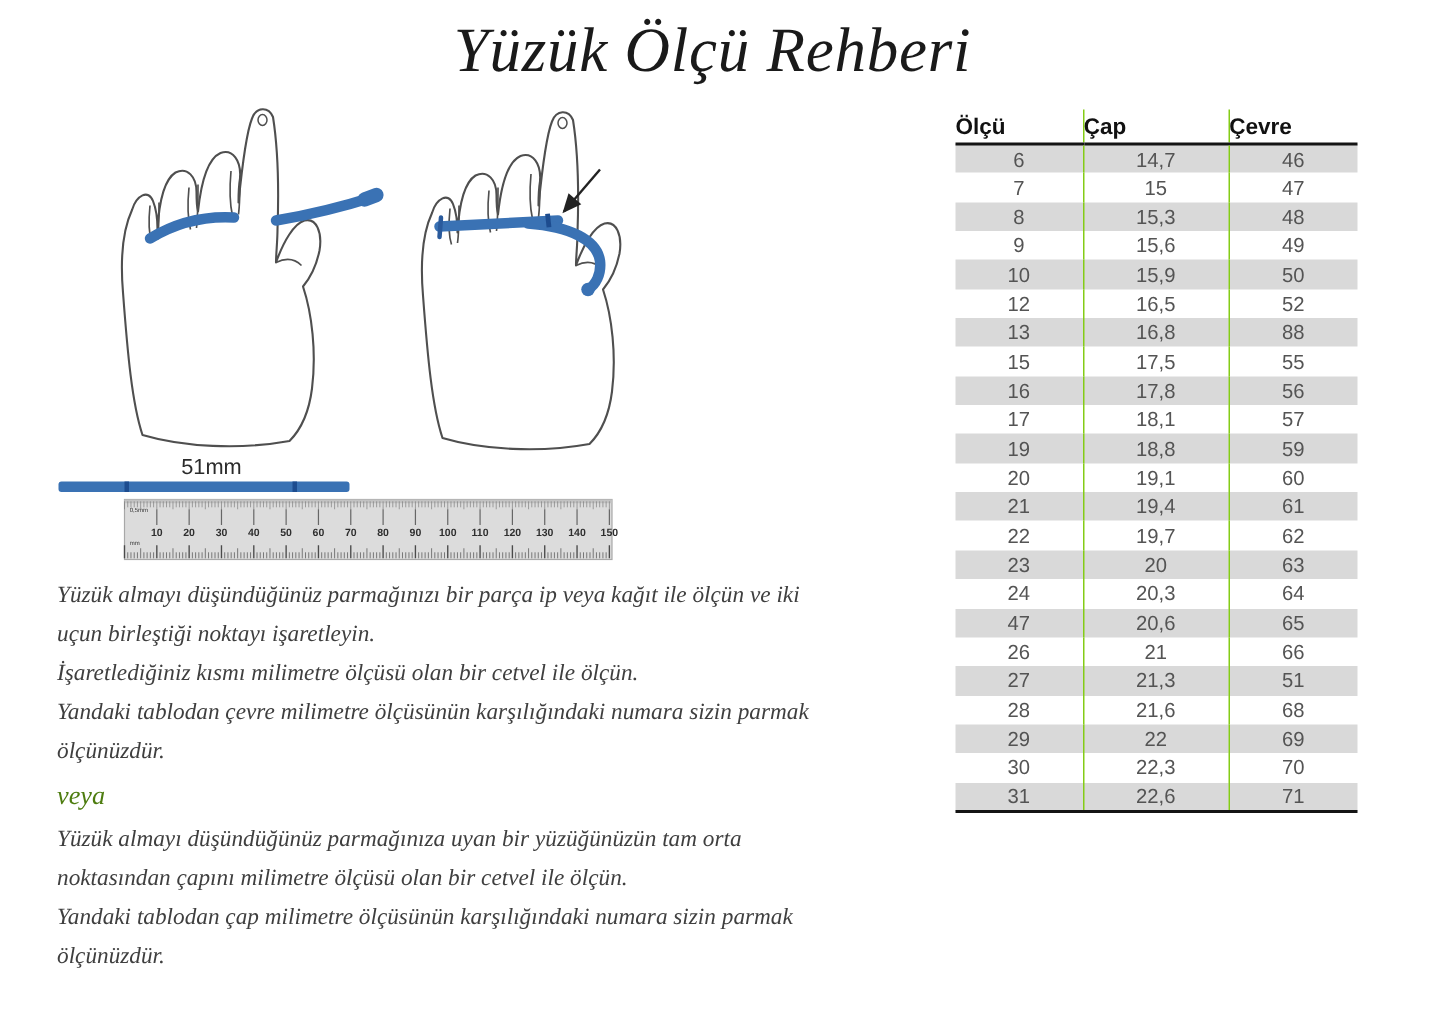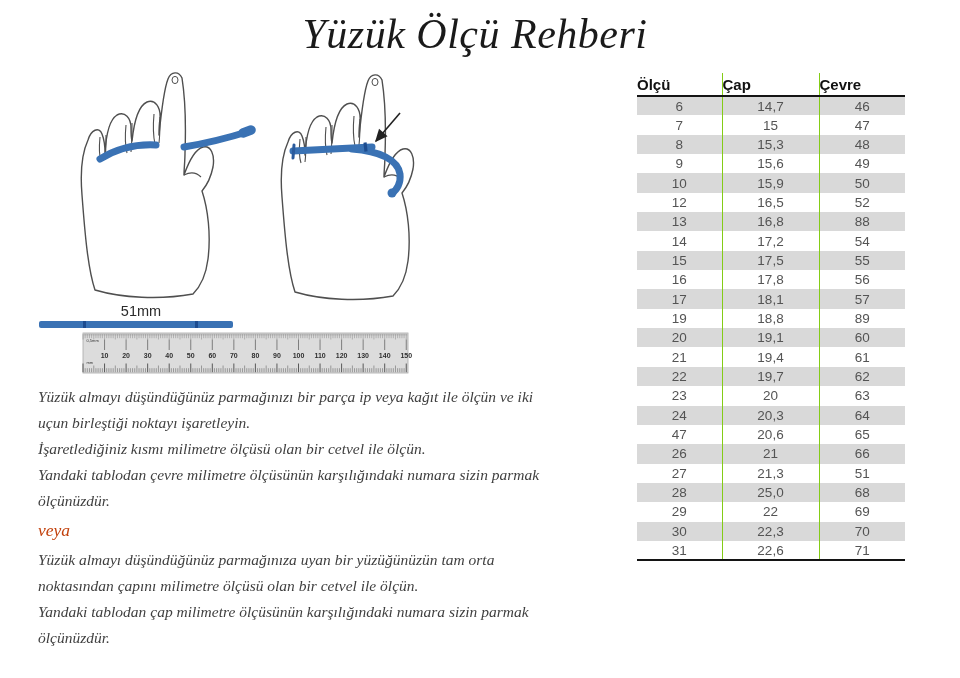--- a/index.html
+++ b/index.html
@@ -63,21 +63,21 @@
     color: #3f3f3f;
     font-size: 15.5px;
     line-height: 26px;
   }
   .instructions p { white-space: pre-line; font-style: italic; }
   .separator-veya {
     font-style: italic;
     font-size: 17.5px;
     margin-top: 3px;
     margin-bottom: 4px;
-    color: #c2410c;
+    color: #4d7c0f;
   }
 
   
   .size-table-wrap {
     position: absolute;
     left: 637px;
     top: 73px;
     width: 268px;
   }
   table.size-table {
@@ -263,43 +263,38 @@
             <td>12</td>
             <td>16,5</td>
             <td>52</td>
           </tr>
           <tr>
             <td>13</td>
             <td>16,8</td>
             <td>88</td>
           </tr>
           <tr>
-            <td>14</td>
-            <td>17,2</td>
-            <td>54</td>
-          </tr>
-          <tr>
             <td>15</td>
             <td>17,5</td>
             <td>55</td>
           </tr>
           <tr>
             <td>16</td>
             <td>17,8</td>
             <td>56</td>
           </tr>
           <tr>
             <td>17</td>
             <td>18,1</td>
             <td>57</td>
           </tr>
           <tr>
             <td>19</td>
             <td>18,8</td>
-            <td>89</td>
+            <td>59</td>
           </tr>
           <tr>
             <td>20</td>
             <td>19,1</td>
             <td>60</td>
           </tr>
           <tr>
             <td>21</td>
             <td>19,4</td>
             <td>61</td>
@@ -329,21 +324,21 @@
             <td>21</td>
             <td>66</td>
           </tr>
           <tr>
             <td>27</td>
             <td>21,3</td>
             <td>51</td>
           </tr>
           <tr>
             <td>28</td>
-            <td>25,0</td>
+            <td>21,6</td>
             <td>68</td>
           </tr>
           <tr>
             <td>29</td>
             <td>22</td>
             <td>69</td>
           </tr>
           <tr>
             <td>30</td>
             <td>22,3</td>

